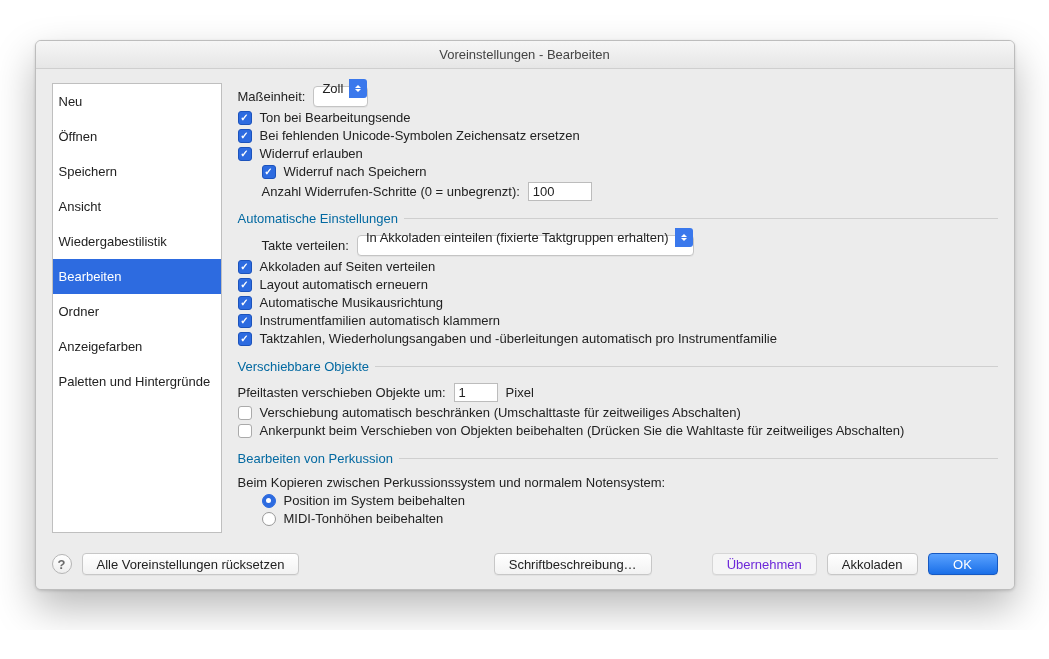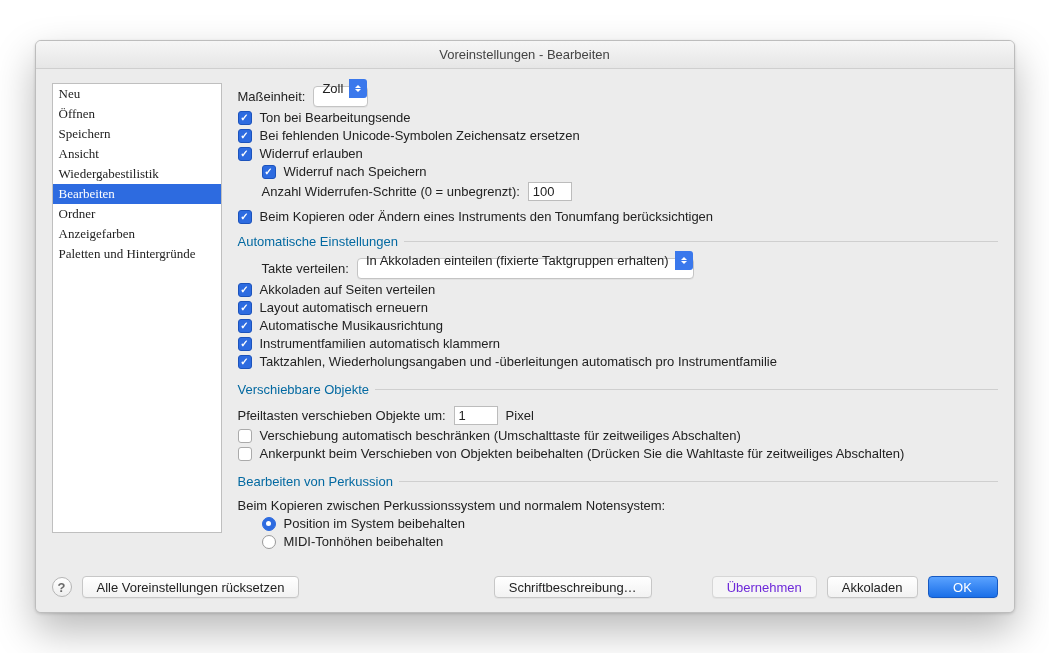--- a/index.html
+++ b/index.html
@@ -40,24 +40,23 @@
   }
   .sidebar {
     width: 170px;
     height: 450px;
     background: #fff;
     border: 1px solid #bfbfbf;
     overflow: hidden;
     font-size: 13px;
   }
   .sidebar-item {
-    padding: 2px 6px;
+    padding: 10px 6px;
     cursor: default;
     white-space: nowrap;
-    font-family: Liberation Serif, serif;
   }
   .sidebar-item.selected {
     background: #2d6be0;
     color: #fff;
   }
   .main {
     flex: 1;
     font-size: 13px;
   }
   .row { display: flex; align-items: center; gap: 8px; margin: 3px 0; }
@@ -175,29 +174,25 @@
       <div class="row">
         <span class="cb checked"></span>
         <span>Widerruf erlauben</span>
       </div>
       <div class="row indent1">
         <span class="cb checked"></span>
         <span>Widerruf nach Speichern</span>
       </div>
       <div class="row indent1">
         <span>Anzahl Widerrufen-Schritte (0 = unbegrenzt):</span>
-        <span class="textfield" style="width:44px">
+        <span class="textfield" style="width:64px">
             <span>100</span>
           </span>
       </div>
 
-      <div class="row" style="margin-top:8px">
-        <span class="cb checked"></span>
-        <span>Beim Kopieren oder Ändern eines Instruments den Tonumfang berücksichtigen</span>
-      </div>
 
       <fieldset>
         <legend>Automatische Einstellungen</legend>
         <div class="row indent1">
           <span>Takte verteilen:</span>
           <div class="select">
             <span>In Akkoladen einteilen (fixierte Taktgruppen erhalten)</span>
             <span class="caret">
                 <span class="up"></span>
                 <span class="down"></span>

